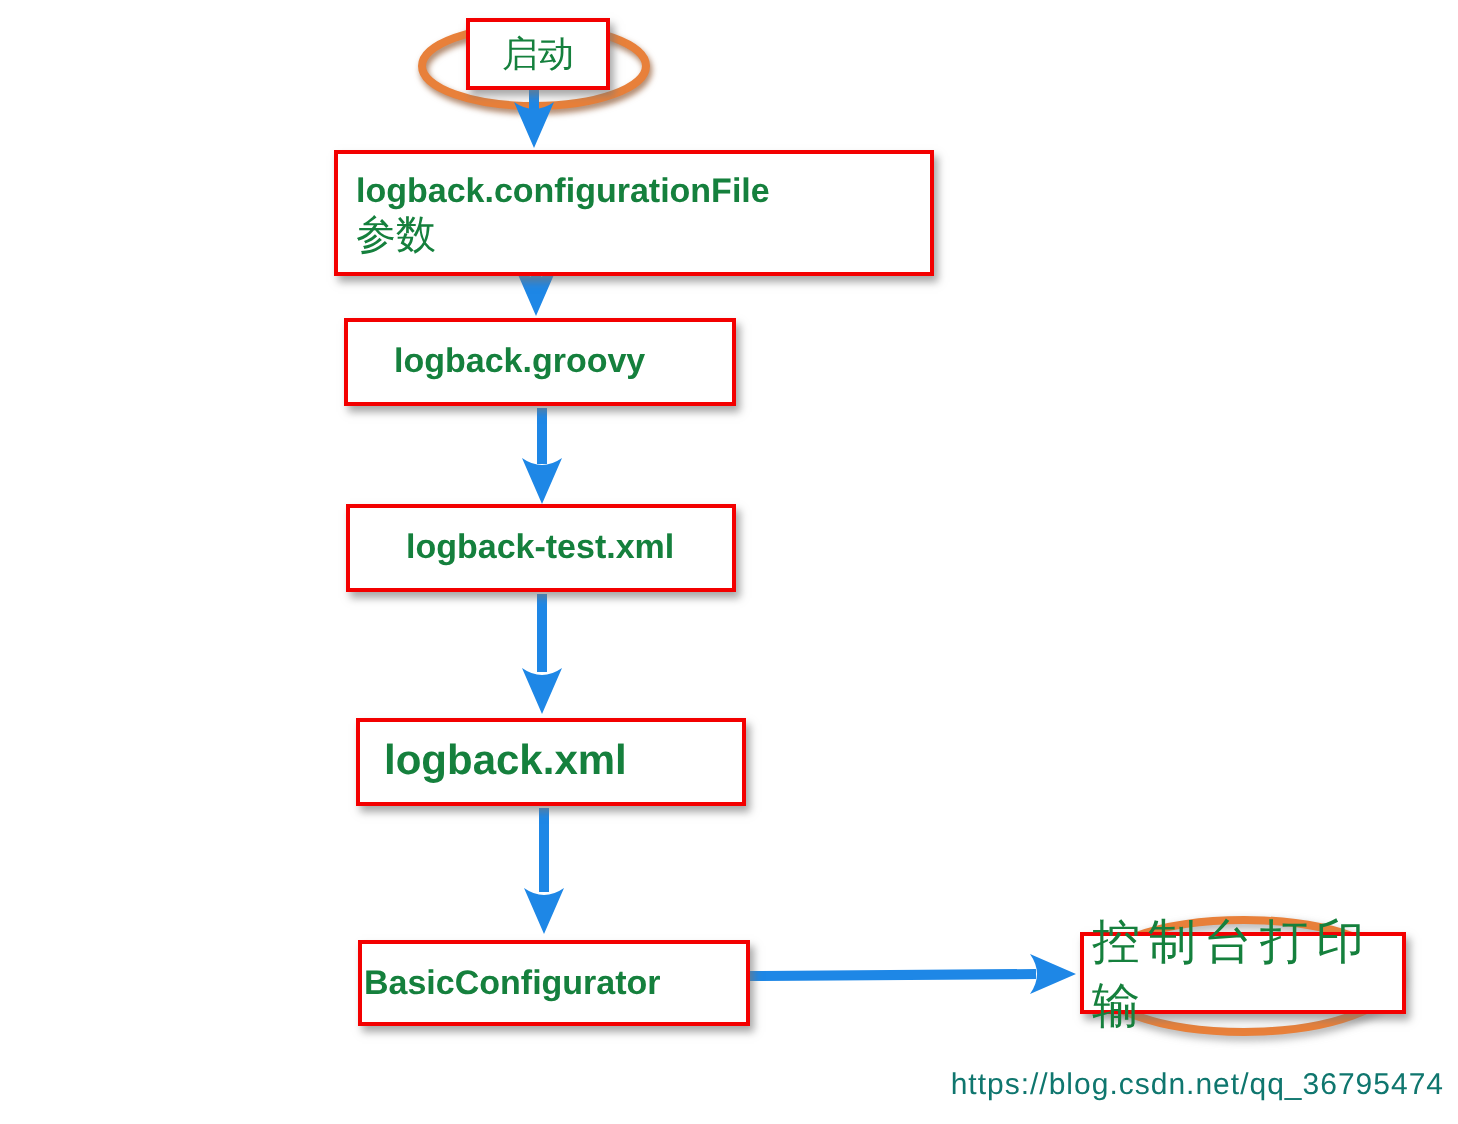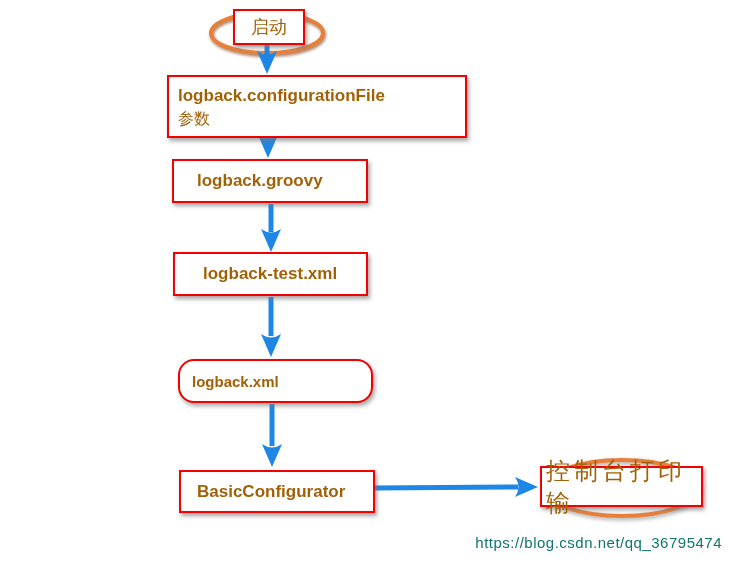--- a/index.html
+++ b/index.html
@@ -22,21 +22,21 @@
     width: 729px;
     height: 562px;
     z-index: 1;
   }
   .node {
     position: absolute;
     z-index: 2;
     background: #ffffff;
     border: 2px solid #f30000;
     box-shadow: 2px 3px 4px rgba(120,120,120,0.65);
-    color: #a16207;
+    color: #15803d;
     box-sizing: border-box;
     display: flex;
     align-items: center;
   }
   .node-start {
     left: 233px; top: 9px; width: 72px; height: 36px;
     justify-content: center;
     font-size: 18px;
     font-weight: normal;
   }
@@ -45,46 +45,45 @@
     display: block;
     padding: 7px 9px 0 9px;
   }
   .node-configfile .line1 {
     font-size: 17px;
     font-weight: bold;
     line-height: 23px;
     white-space: nowrap;
   }
   .node-configfile .line2 {
-    font-size: 16px;
+    font-size: 20px;
     font-weight: normal;
     line-height: 23px;
   }
   .node-groovy {
     left: 172px; top: 159px; width: 196px; height: 44px;
     padding-left: 23px;
     font-size: 17px;
     font-weight: bold;
   }
   .node-testxml {
     left: 173px; top: 252px; width: 195px; height: 44px;
     padding-left: 28px;
     font-size: 17px;
     font-weight: bold;
   }
   .node-xml {
     left: 178px; top: 359px; width: 195px; height: 44px;
     padding-left: 12px;
-    font-size: 15px;
+    font-size: 21px;
     font-weight: bold;
-    border-radius: 16px;
   }
   .node-basic {
     left: 179px; top: 470px; width: 196px; height: 43px;
-    padding-left: 16px;
+    padding-left: 1px;
     font-size: 17px;
     font-weight: bold;
   }
   .node-console {
     left: 540px; top: 466px; width: 163px; height: 41px;
     justify-content: center;
     font-size: 24px;
     font-weight: normal;
     letter-spacing: 4px;
     padding-left: 4px;

